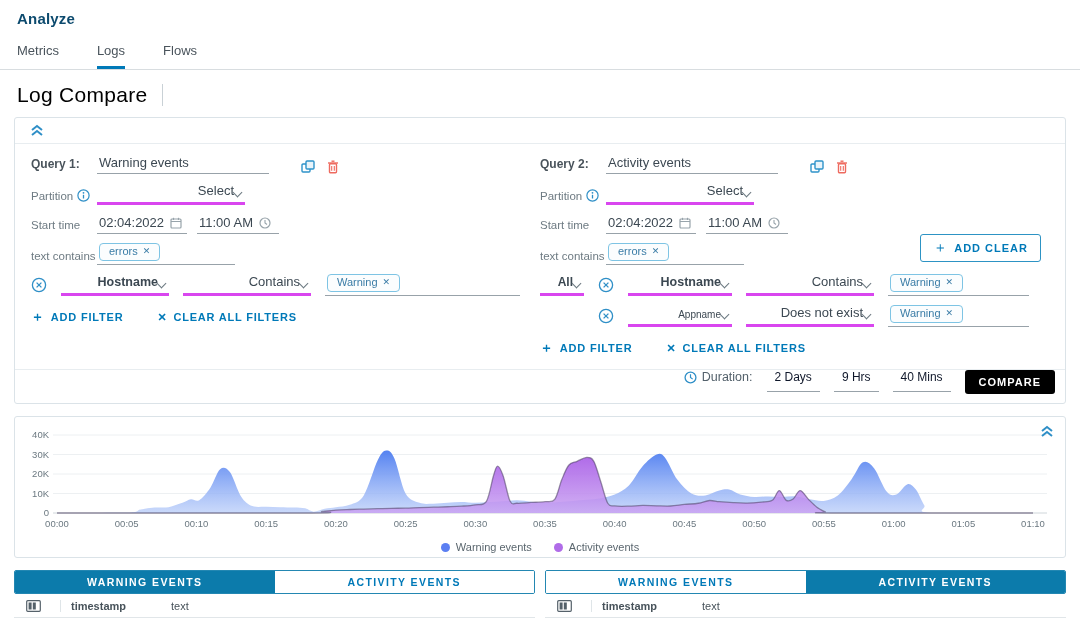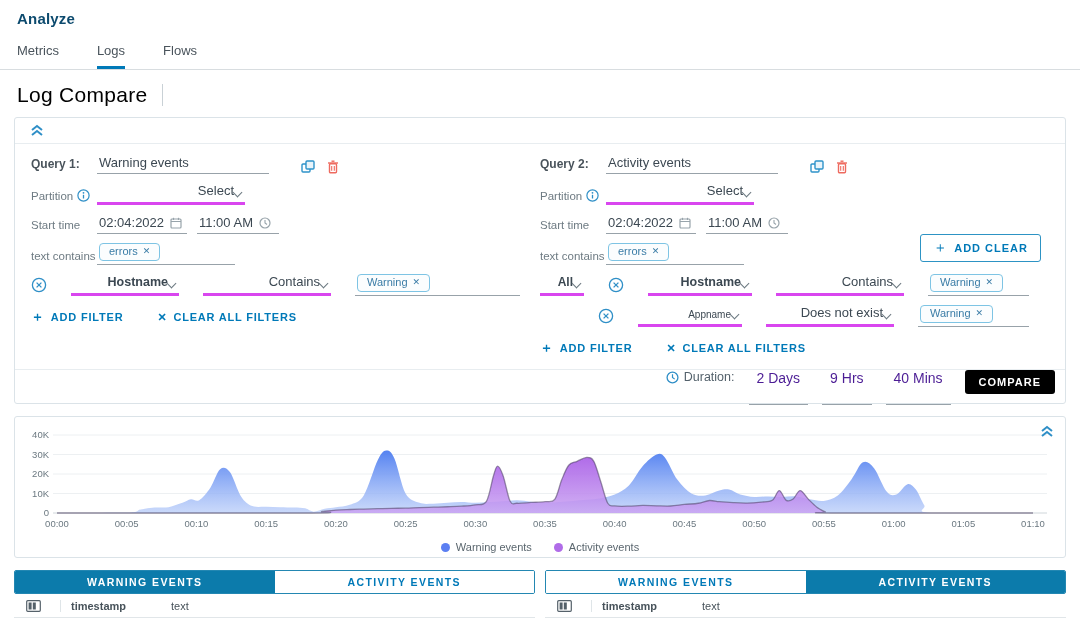--- a/index.html
+++ b/index.html
@@ -35,28 +35,28 @@
   .ufield.name { width:172px; font-weight:400; }
   .sel { display:flex; align-items:flex-end; justify-content:flex-end;
     border-bottom:3px solid #d946ef; padding:0 4px 4px 2px; font-size:13px; cursor:pointer; }
   .chevd { width:7px; height:7px; border-right:1.5px solid #6b7880; border-bottom:1.5px solid #6b7880;
     transform:rotate(45deg); margin-bottom:2px; flex:none; }
   .icon-btns { display:flex; gap:12px; margin-left:32px; align-items:center; }
   .chip { display:inline-flex; align-items:center; gap:5px; border:1px solid #7ec4e4; background:#fbfdfe;
     border-radius:4px; padding:1px 9px 2px 9px; font-size:11px; color:#3a7ca6; line-height:13px; }
   .chip .x { font-size:9px; cursor:pointer; }
   .chipfield { border-bottom:1px solid #98a2a9; padding:0 2px 3px 2px; display:flex; align-items:center; }
-  .filters-row { display:flex; align-items:flex-end; gap:24px; margin-bottom:9px; }
+  .filters-row { display:flex; align-items:flex-end; gap:14px; margin-bottom:9px; }
   .link-row { display:flex; gap:34px; margin:12px 0 10px 0; }
   .blue-link { color:#0079b8; font-size:11px; font-weight:700; letter-spacing:.8px; cursor:pointer;
     display:inline-flex; gap:6px; align-items:center; }
   .panel-footer { border-top:1px solid #e8edf0; height:34px; display:flex; align-items:flex-start;
     justify-content:flex-end; gap:14px; padding-right:10px; }
   .dur-label { font-size:12.5px; color:#53616b; display:flex; align-items:center; gap:5px; }
-  .dur-field { border-bottom:1px solid #98a2a9; font-size:14px; color:#4c1d95; padding:0 8px 18px 8px; }
+  .dur-field { border-bottom:1px solid #98a2a9; font-size:12px; color:#0f172a; padding:0 8px 7px 8px; }
   .btn-primary { background:#000000; color:#fff; border:none; border-radius:3px; font-size:11px;
     font-weight:700; letter-spacing:1px; padding:6px 14px; cursor:pointer;
     font-family:"Liberation Sans",sans-serif; }
   .btn-outline { border:1px solid #2d93c4; color:#0079b8; background:#fff; border-radius:3px;
     font-size:11px; font-weight:700; letter-spacing:1px; padding:4px 12px; cursor:pointer;
     display:inline-flex; align-items:center; gap:6px; font-family:"Liberation Sans",sans-serif; }
   .addquery-wrap { position:absolute; top:116px; right:24px; }
 
   
   .chart-panel { margin:12px 14px 0 14px; border:1px solid #dbe3e8; border-radius:3px;

